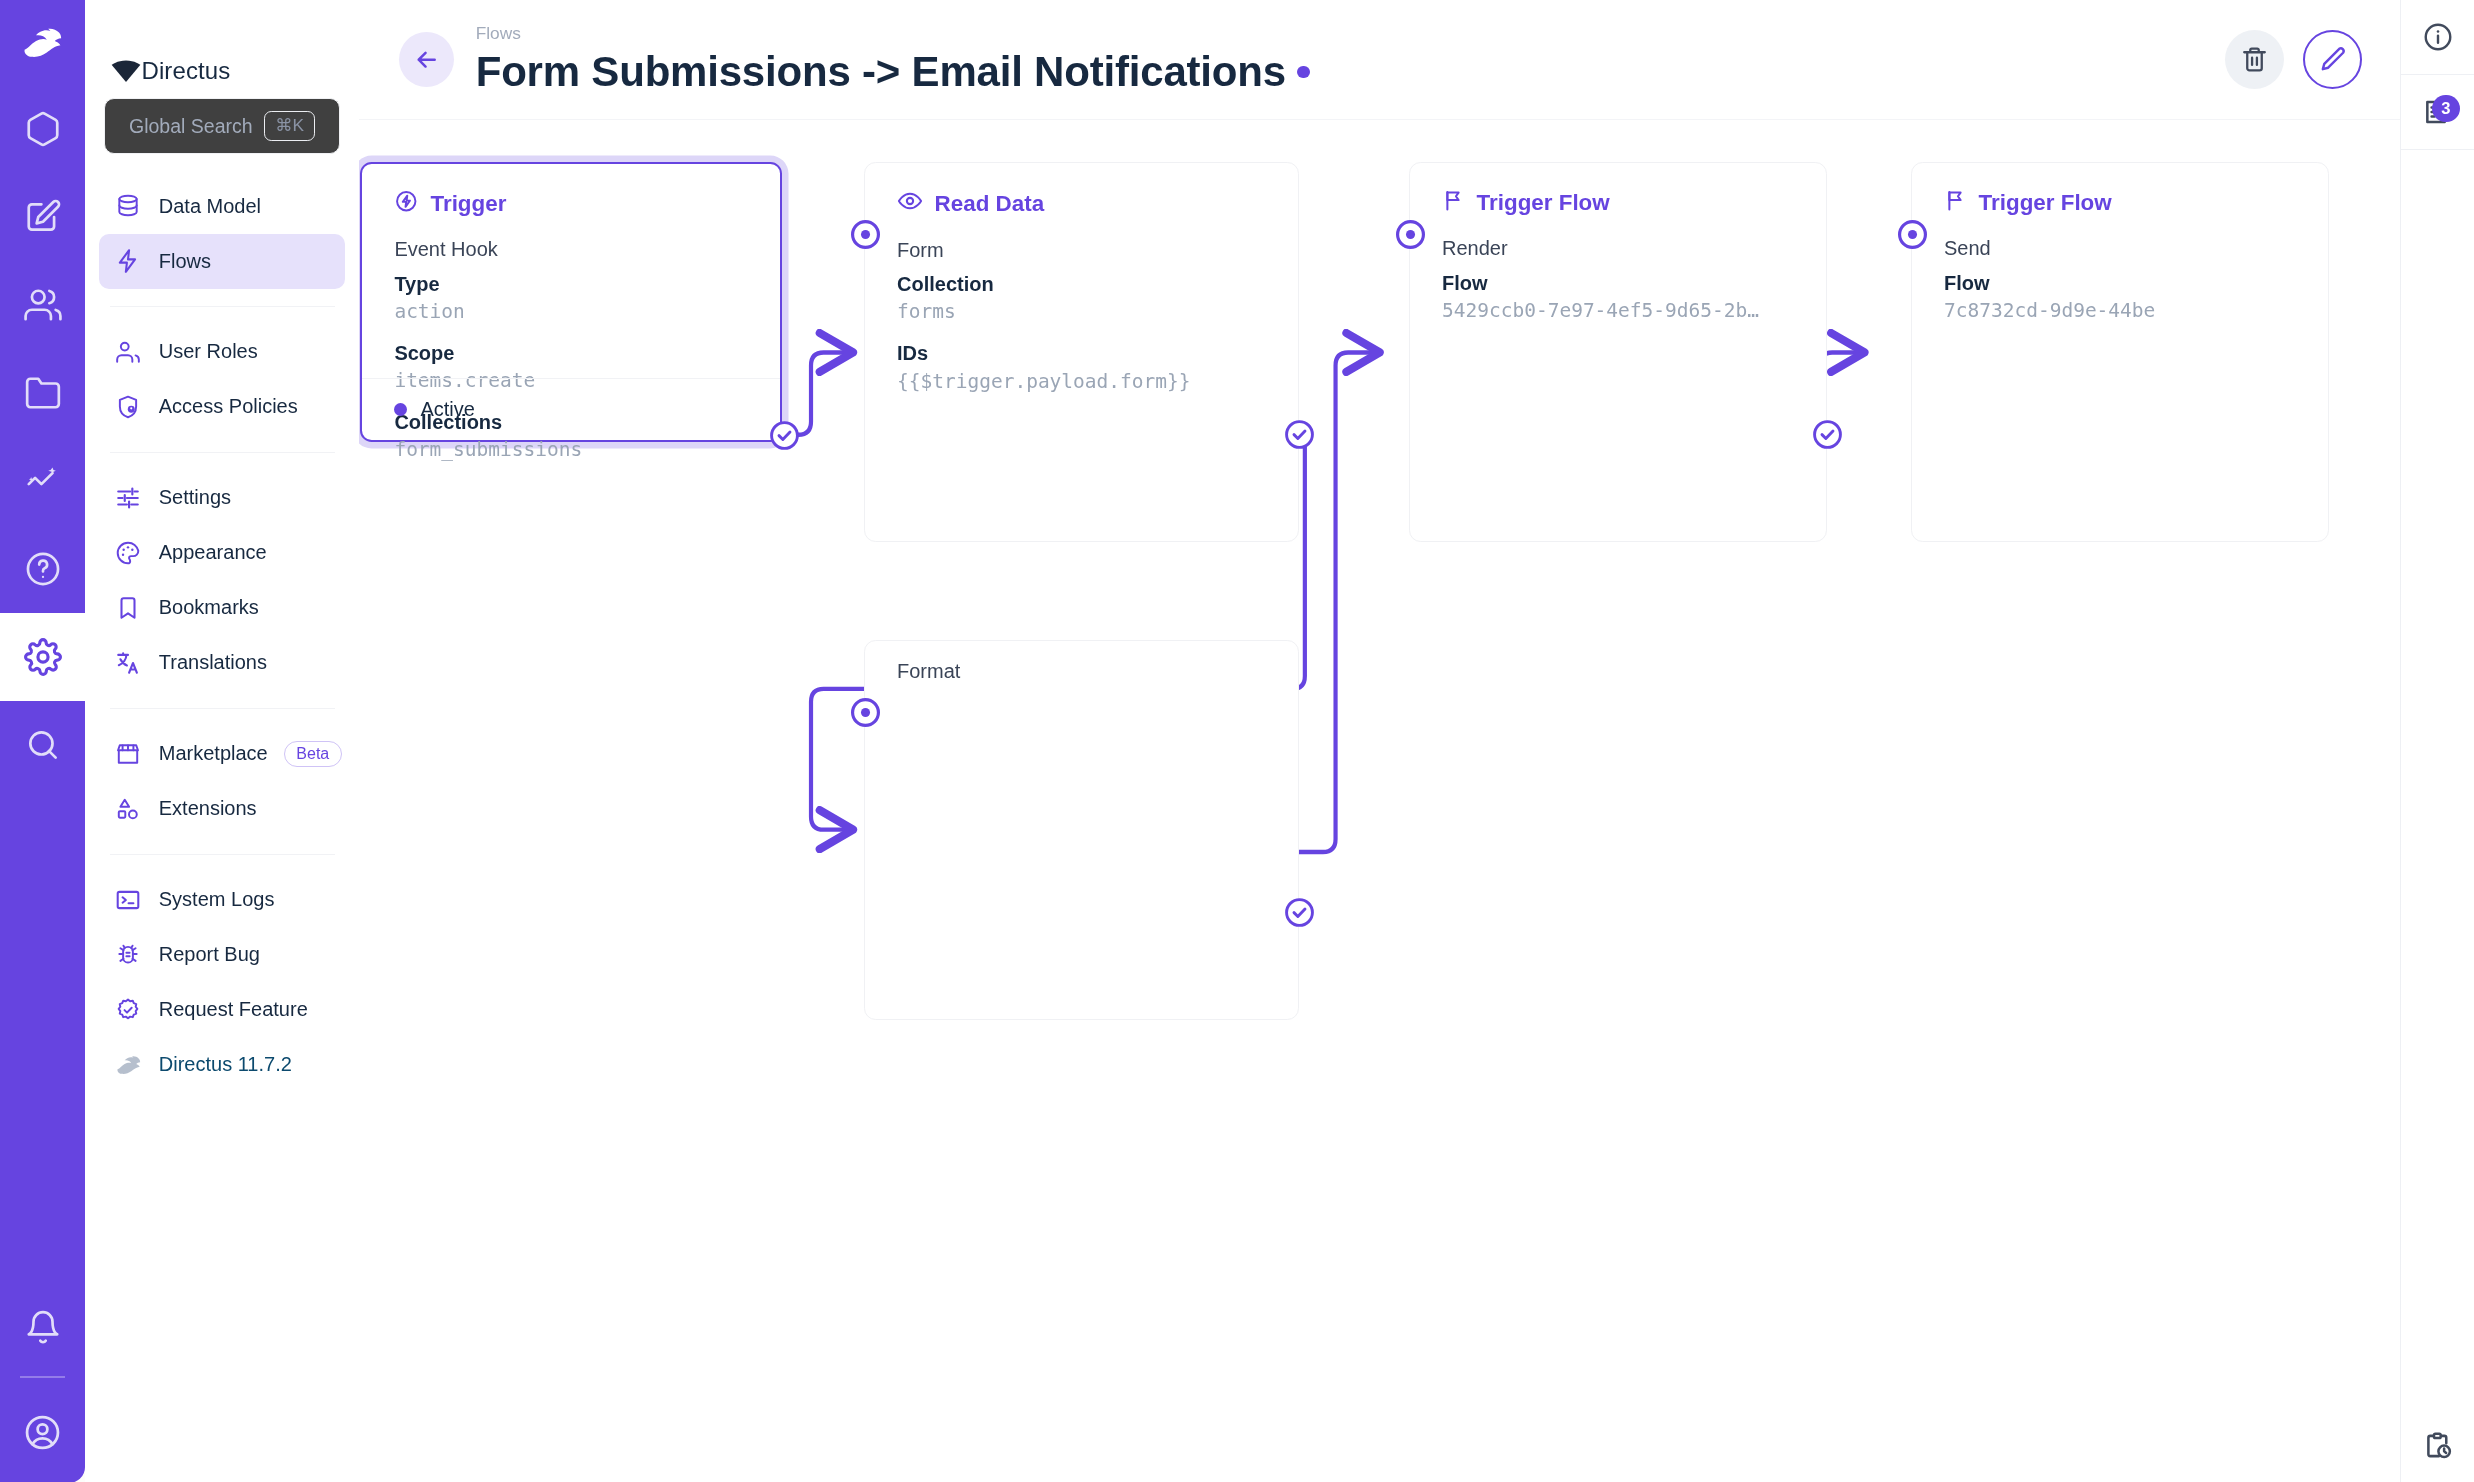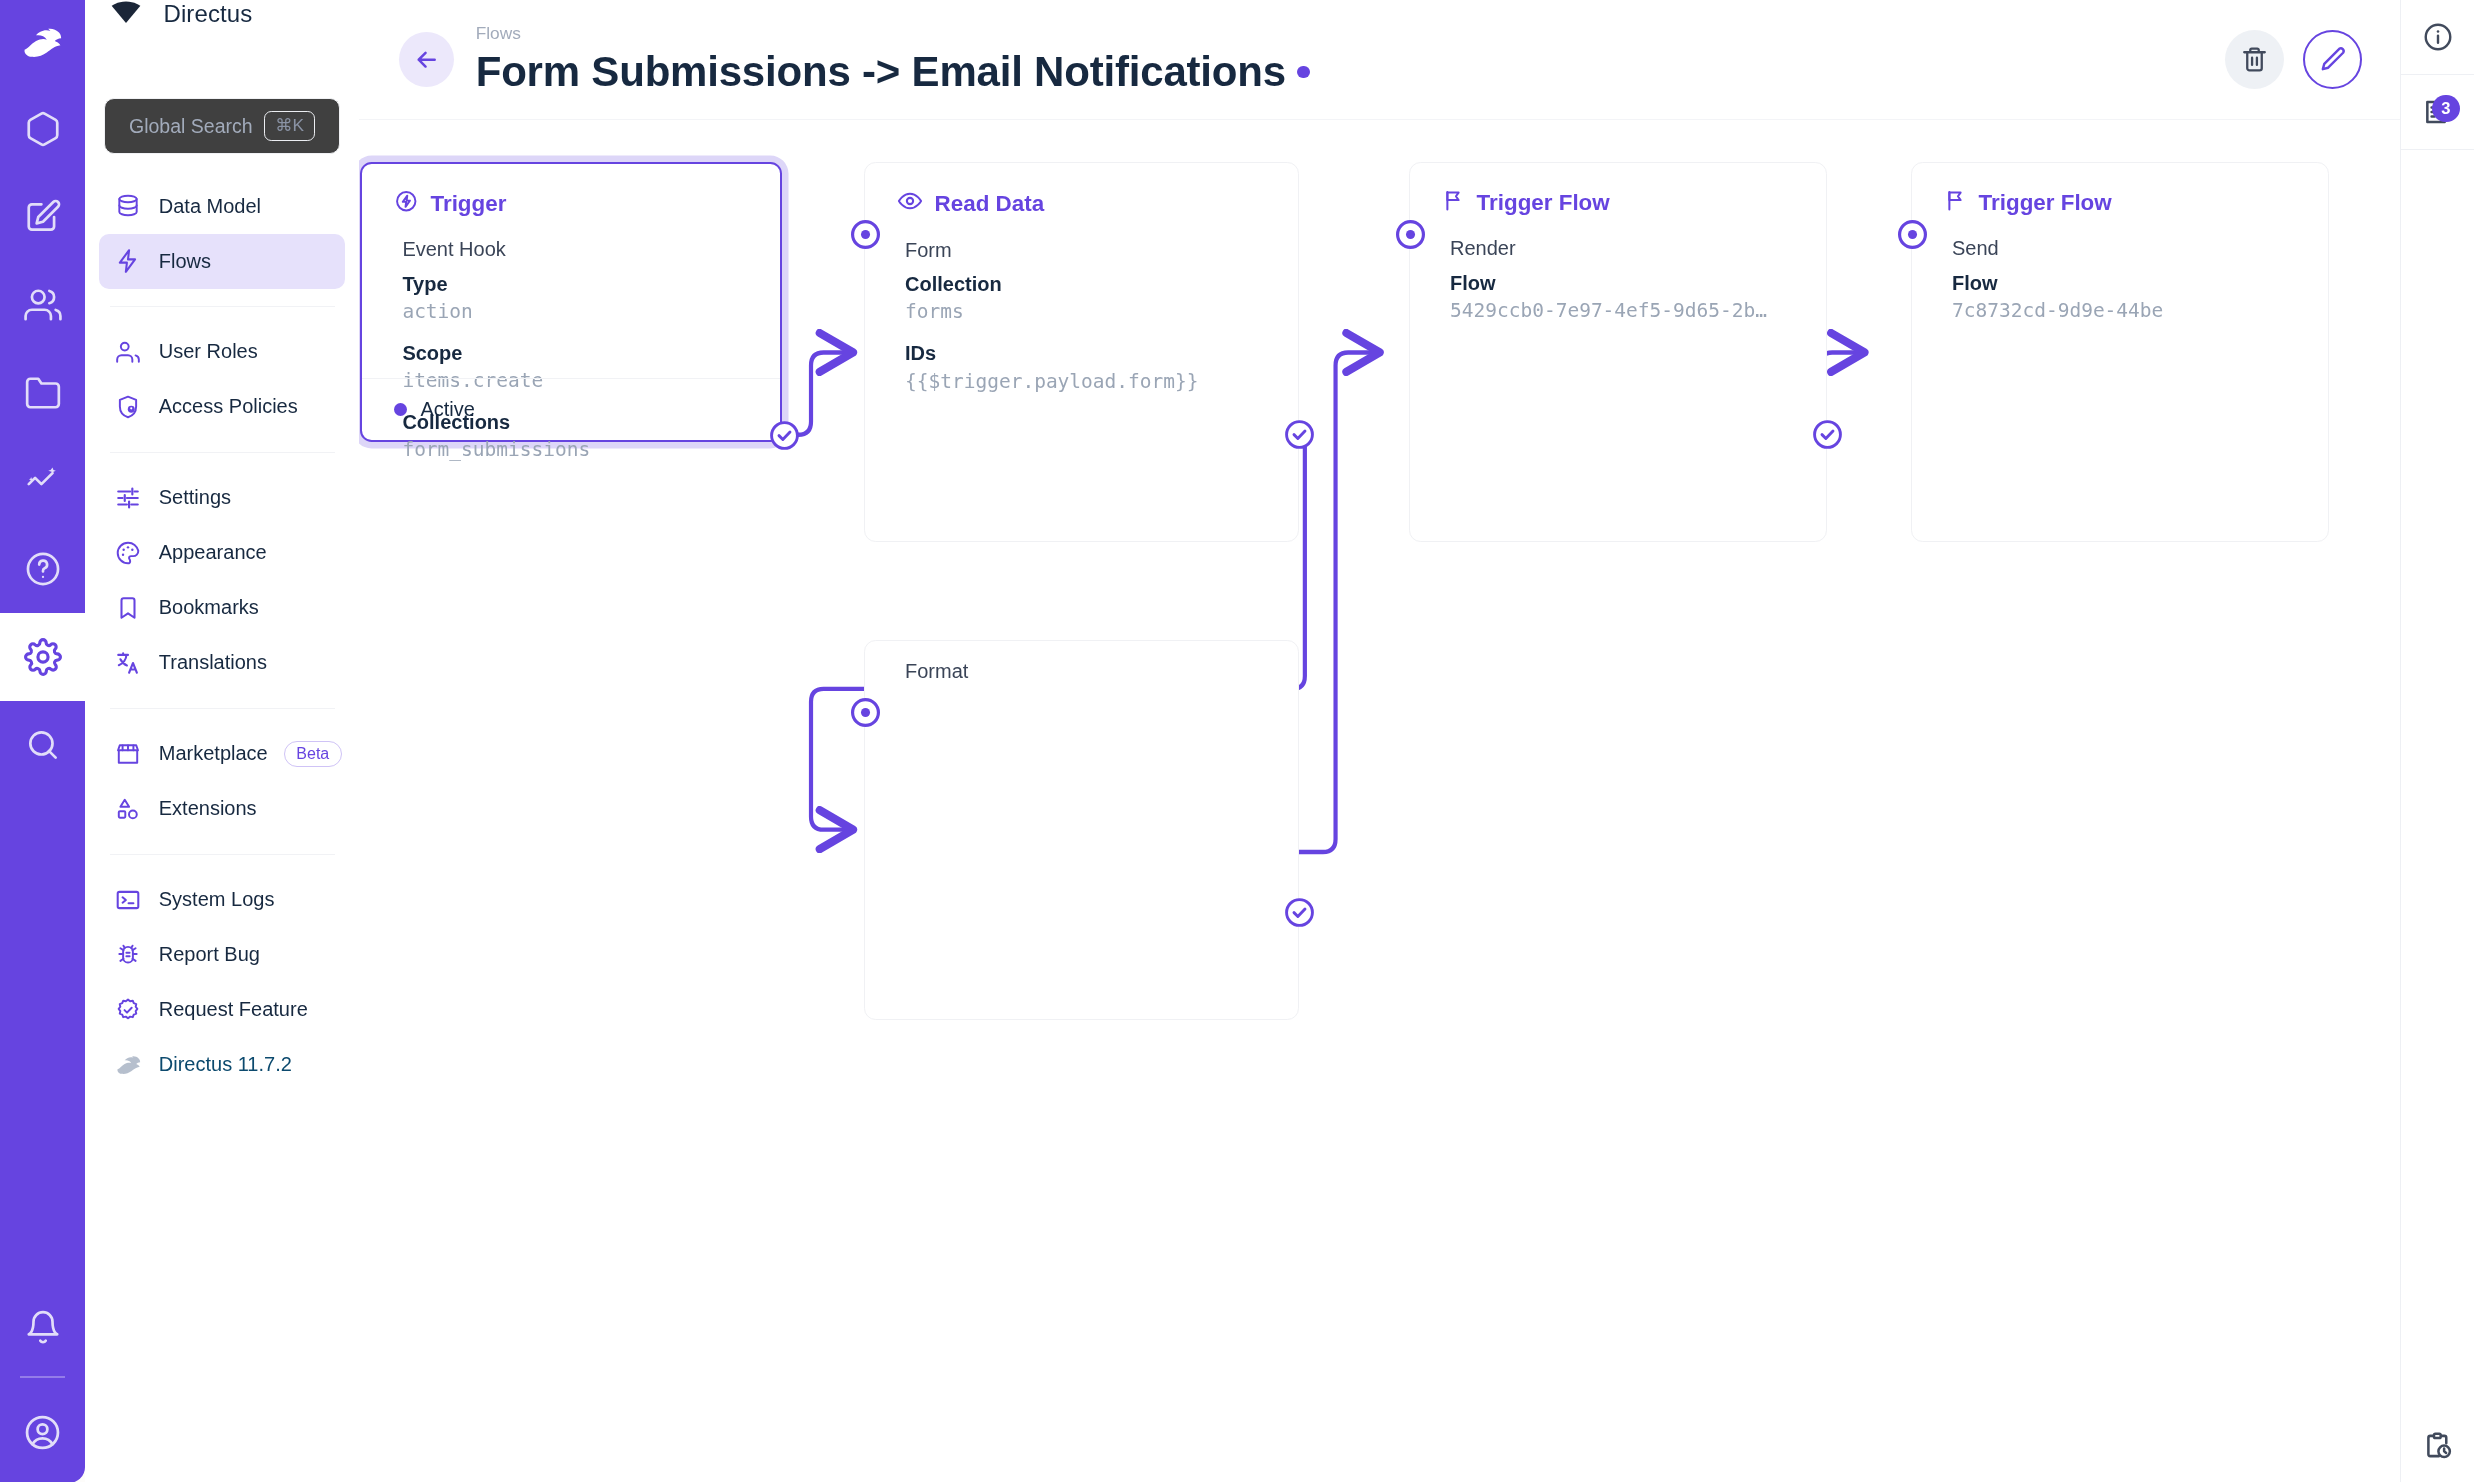--- a/index.html
+++ b/index.html
@@ -39,21 +39,21 @@
   }
 
   
   .side {
     width: 274px; flex: 0 0 274px; height: 1483px;
     background: #ffffff;
     display: flex; flex-direction: column;
     position: relative;
   }
   .side-header {
-    height: 85px; display: flex; align-items: flex-start; gap: 22px;
+    height: 85px; display: flex; align-items: flex-end; gap: 0;
     padding-left: 24.5px;
   }
   .side-title { font-size: 24px; color: #172940; font-weight: 400; letter-spacing: 0.1px; }
 
   .searchbox {
     margin: 13px 19px 0 19px; height: 56px;
     border: 1.4px solid #f0f1f4; border-radius: 10px;
     display: flex; align-items: center; justify-content: center; gap: 11.6px;
     background: #404040;
   }
@@ -120,21 +120,21 @@
   }
   .node.selected {
     border: 2.2px solid #6644e0;
     box-shadow: 0 0 0 6.5px #ddd6f8;
   }
   .node-title {
     display: flex; align-items: center; gap: 11.6px;
     color: #6644e0; font-size: 22.4px; font-weight: 700;
     padding: 24.5px 0 0 32px;
   }
-  .node-body { padding: 19px 32px 0 32px; margin-left: 8px; }
+  .node-body { padding: 19px 32px 0 32px; }
   .n-label { font-size: 20px; color: #3a4457; margin-bottom: 11.6px; }
   .n-key { font-size: 20px; color: #172940; font-weight: 700; margin-bottom: 4.3px; }
   .n-val {
     font-family: "DejaVu Sans Mono", monospace;
     font-size: 19.5px; color: #9aa5b5; margin-bottom: 19px;
     white-space: nowrap; overflow: hidden;
   }
   .node-foot {
     position: absolute; left: 0; right: 0; bottom: 0; height: 62px;
     border-top: 1.4px solid #f1f2f5;

